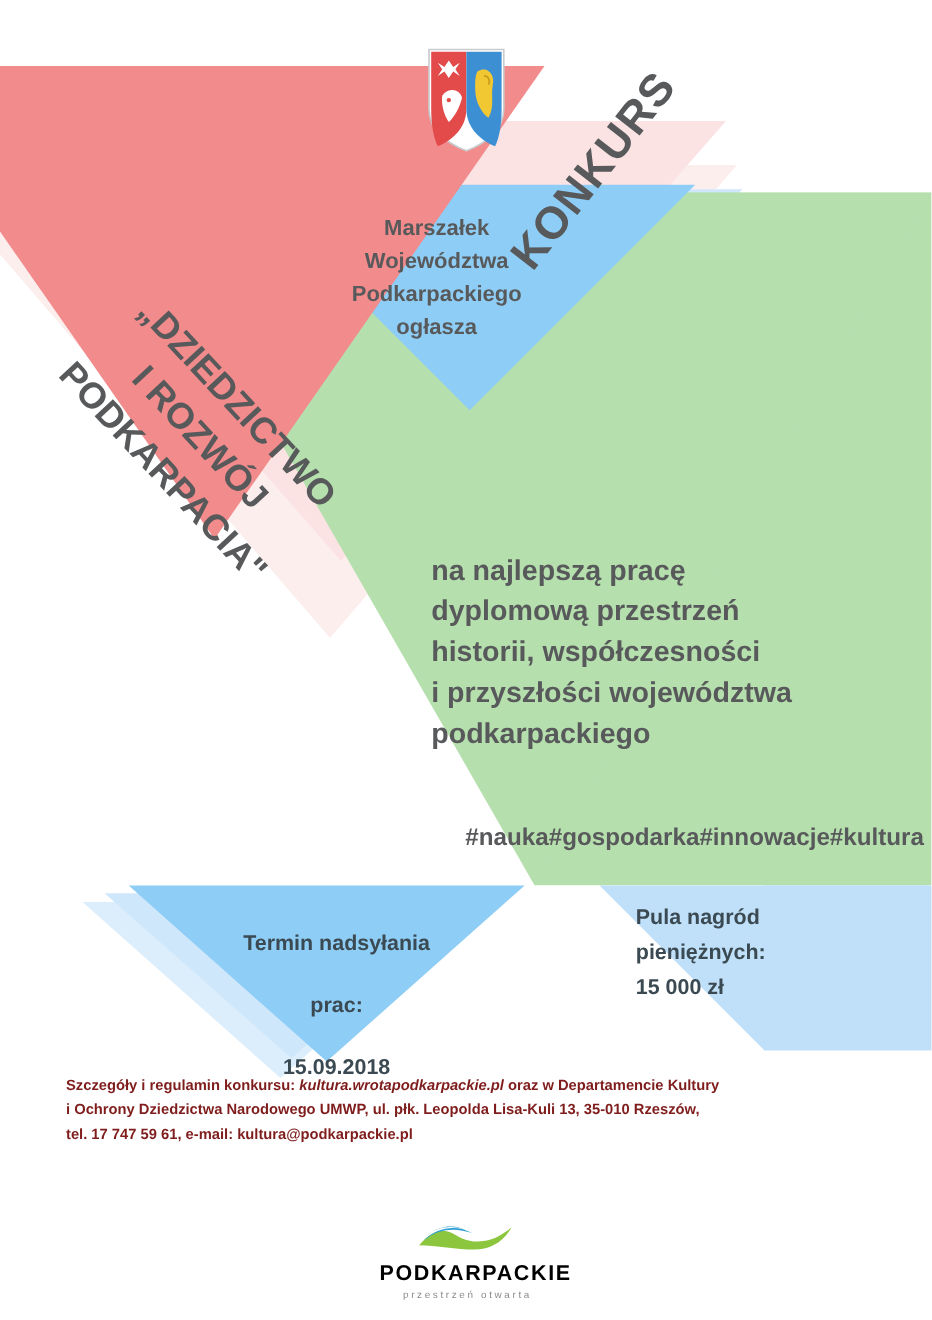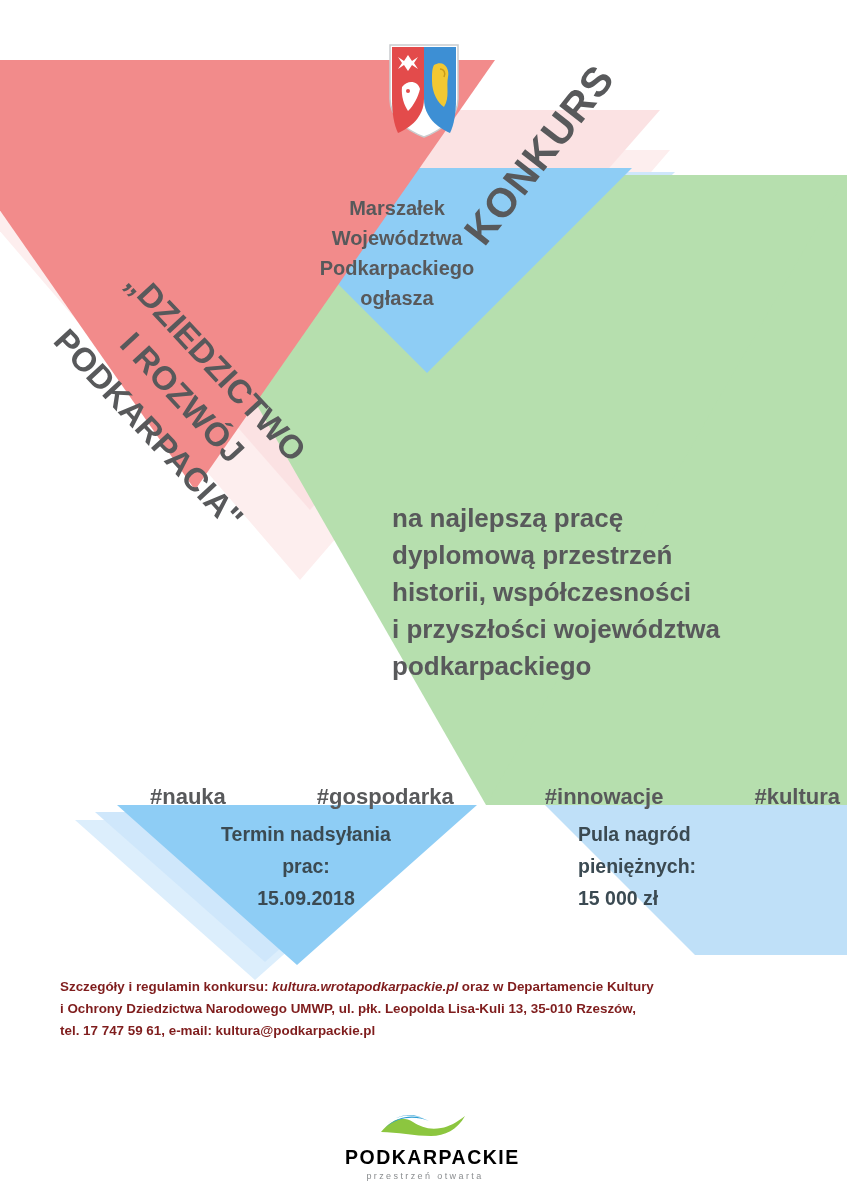--- a/index.html
+++ b/index.html
@@ -123,29 +123,29 @@
   .heritage span{display:block;}
 
   .maintext{
     position:absolute;top:500px;left:392px;width:440px;
     color:#58595b;font-weight:bold;font-size:26px;line-height:37px;
   }
   .maintext span{display:block;}
 
   .tags{
     position:absolute;top:748px;left:150px;width:690px;
-    display:flex;justify-content:space-between;align-items:center;
-    color:#58595b;font-weight:bold;font-size:22px;margin-top:36px;
+    display:flex;justify-content:flex-end;align-items:center;
+    color:#58595b;font-weight:bold;font-size:22px;
   }
 
   .deadline{
     position:absolute;top:818px;left:186px;width:240px;text-align:center;
     color:#3b4a52;font-weight:bold;font-size:19.5px;line-height:32px;
   }
-  .deadline span{display:block;}
+  .deadline span{display:block;margin-top:24px;}
   .prize{
     position:absolute;top:818px;left:578px;width:240px;text-align:left;
     color:#3b4a52;font-weight:bold;font-size:19.5px;line-height:32px;
   }
   .prize span{display:block;}
 
   .footer{
     position:absolute;top:976px;left:60px;width:727px;
     color:#7f1d1d;font-weight:bold;font-size:13.4px;line-height:22px;
   }

